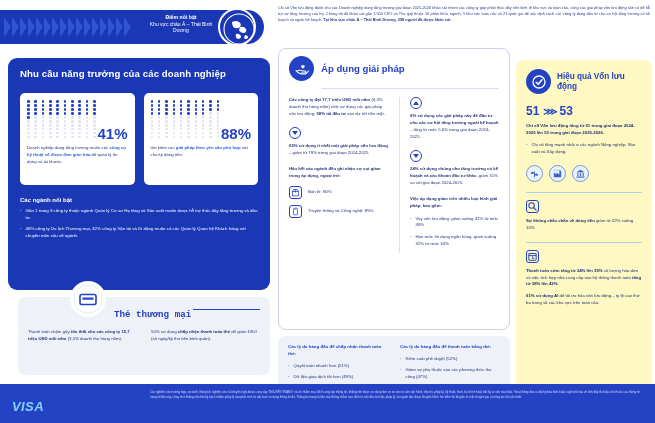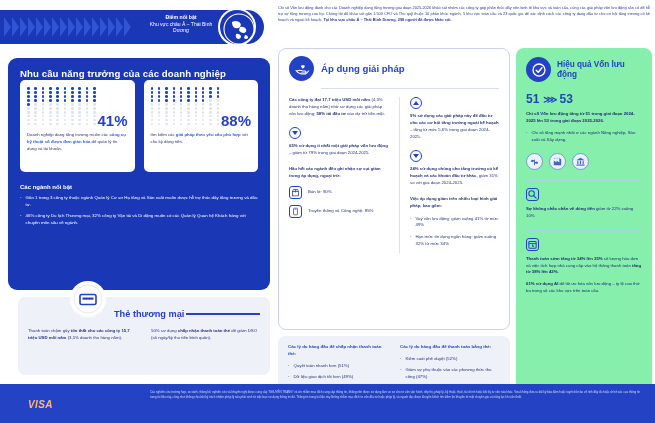--- a/index.html
+++ b/index.html
@@ -38,21 +38,21 @@
 
   
   .cols { position:absolute; left:0; top:44px; width:655px; height:340px; }
 
   
   .left-panel {
     position:absolute; left:8px; top:14px; width:262px; height:232px;
     background:#1a37b5; border-radius:9px; padding:10px 12px;
   }
   .left-title { color:#fff; font-size:9.6px; font-weight:bold; letter-spacing:.1px; }
-  .stat-cards { display:flex; gap:9px; margin-top:1px; }
+  .stat-cards { display:flex; gap:9px; margin-top:14px; }
   .stat-card { width:118px; height:92px; background:#fff; border-radius:5px; padding:7px 7px 5px 7px; }
   .dotgrid { display:grid; grid-template-columns:repeat(10,1fr); gap:1.4px; width:72px; }
   .dot { width:2.6px; height:2.6px; border-radius:50%; background:#dfe3ef; }
   .dot.on { background:#2442c4; }
   .pct { text-align:right; font-size:15px; font-weight:bold; color:#2442c4; margin-top:-13px; }
   .cap { font-size:4.3px; line-height:1.55; color:#25317a; margin-top:3px; }
   .cap b { color:#2b5fd9; font-weight:bold; }
   .sect-h { color:#fff; font-size:6px; font-weight:bold; margin-top:12px; }
   .bullets { margin-top:4px; }
   .bl { display:flex; gap:4px; color:#fff; font-size:4.4px; line-height:1.6; margin-bottom:4px; }
@@ -60,21 +60,21 @@
 
   
   .tm-card {
     position:absolute; left:18px; top:253px; width:252px; height:78px;
     background:#eef1f8; border-radius:7px; padding:16px 10px 8px 10px;
   }
   .tm-icon {
     position:absolute; left:52px; top:-16px; width:36px; height:36px; border-radius:50%;
     background:#fff; display:flex; align-items:center; justify-content:center;
   }
-  .tm-head { display:flex; align-items:center; gap:2px; margin-left:86px; margin-top:-4px; }
+  .tm-head { display:flex; align-items:flex-start; gap:2px; margin-left:86px; margin-top:-4px;font-family:Liberation Mono, monospace; }
   .tm-head .ttl { font-size:9.2px; font-weight:bold; color:#2442c4; white-space:nowrap; }
   .tm-head .rule { flex:1; height:1.4px; background:#2442c4; }
   .tm-body { display:flex; gap:14px; margin-top:9px; }
   .tm-body p { width:112px; font-size:4.3px; line-height:1.6; color:#25317a; }
   .tm-body b { font-weight:bold; }
 
   
   .mid-panel {
     position:absolute; left:278px; top:4px; width:232px; height:282px;
     background:#fff; border:1px solid #c9d3ef; border-radius:8px; padding:7px 10px;
@@ -100,42 +100,42 @@
   
   .reasons { position:absolute; left:278px; top:292px; width:232px; height:62px;
              background:#eef1f8; border-radius:7px; padding:8px 10px; display:flex; gap:12px; }
   .rcol { width:100px; }
   .rcol h4 { font-size:4.4px; font-weight:bold; color:#2442c4; line-height:1.55; margin-bottom:5px; }
   .rcol .rb { display:flex; gap:4px; font-size:4.3px; line-height:1.6; color:#25317a; margin-bottom:4px; }
   .rcol .rb .bd { color:#8a98cf; }
 
   
   .right-panel {
-    position:absolute; left:516px; top:4px; width:136px; height:350px;
-    background:#86efac; border-radius:8px; padding:9px 10px;
+    position:absolute; left:516px; top:16px; width:136px; height:350px;
+    background:#fef9c3; border-radius:8px; padding:9px 10px;
   }
   .r-head { display:flex; align-items:center; gap:6px; }
   .r-title { font-size:8.2px; font-weight:bold; color:#2442c4; line-height:1.15; }
   .big-nums { display:flex; align-items:center; gap:4px; margin-top:10px; }
   .big-nums .n { font-size:12px; font-weight:bold; color:#2442c4; }
   .big-nums .ch { color:#2442c4; font-size:10px; letter-spacing:-2px; font-weight:bold; }
   .rtxt { font-size:4.3px; line-height:1.62; color:#1d2a72; margin-top:5px; }
   .rtxt b { font-weight:bold; }
   .rbul { display:flex; gap:4px; font-size:4.3px; line-height:1.6; color:#1d2a72; margin-top:5px; }
   .rbul .bd { color:#5f74c4; }
   .ic-row { display:flex; gap:6px; margin-top:9px; }
   .ic-circ { width:17px; height:17px; border-radius:50%; background:#e6f4fb; border:1px solid #7f93d8;
              display:flex; align-items:center; justify-content:center; }
   .r-sep { height:1px; background:#a9d4e9; margin:10px 0 7px; }
   .mag { margin-top:2px; }
   .donut-wrap { display:flex; justify-content:center; margin-top:10px; }
 
   
   .footer { position:absolute; left:0; top:384px; width:655px; height:39px; background:#2442c4; }
-  .visa { position:absolute; left:28px; top:15px; color:#fdba74; font-size:10px; font-weight:bold;
+  .visa { position:absolute; left:12px; top:15px; color:#7dd3fc; font-size:13px; font-weight:bold;
           font-style:italic; letter-spacing:.4px; font-family:"Liberation Sans", sans-serif; }
   .disc { position:absolute; left:150px; top:6px; width:490px; font-size:2.9px; line-height:1.75;
           color:#d6ddf7; text-align:justify; }
   .credit { position:absolute; right:8px; top:352px; width:230px; text-align:right;
             font-size:3.3px; line-height:1.6; color:#3f51a8; font-style:italic; }
 </style>
 </head>
 <body>
 
 <div class="header">

